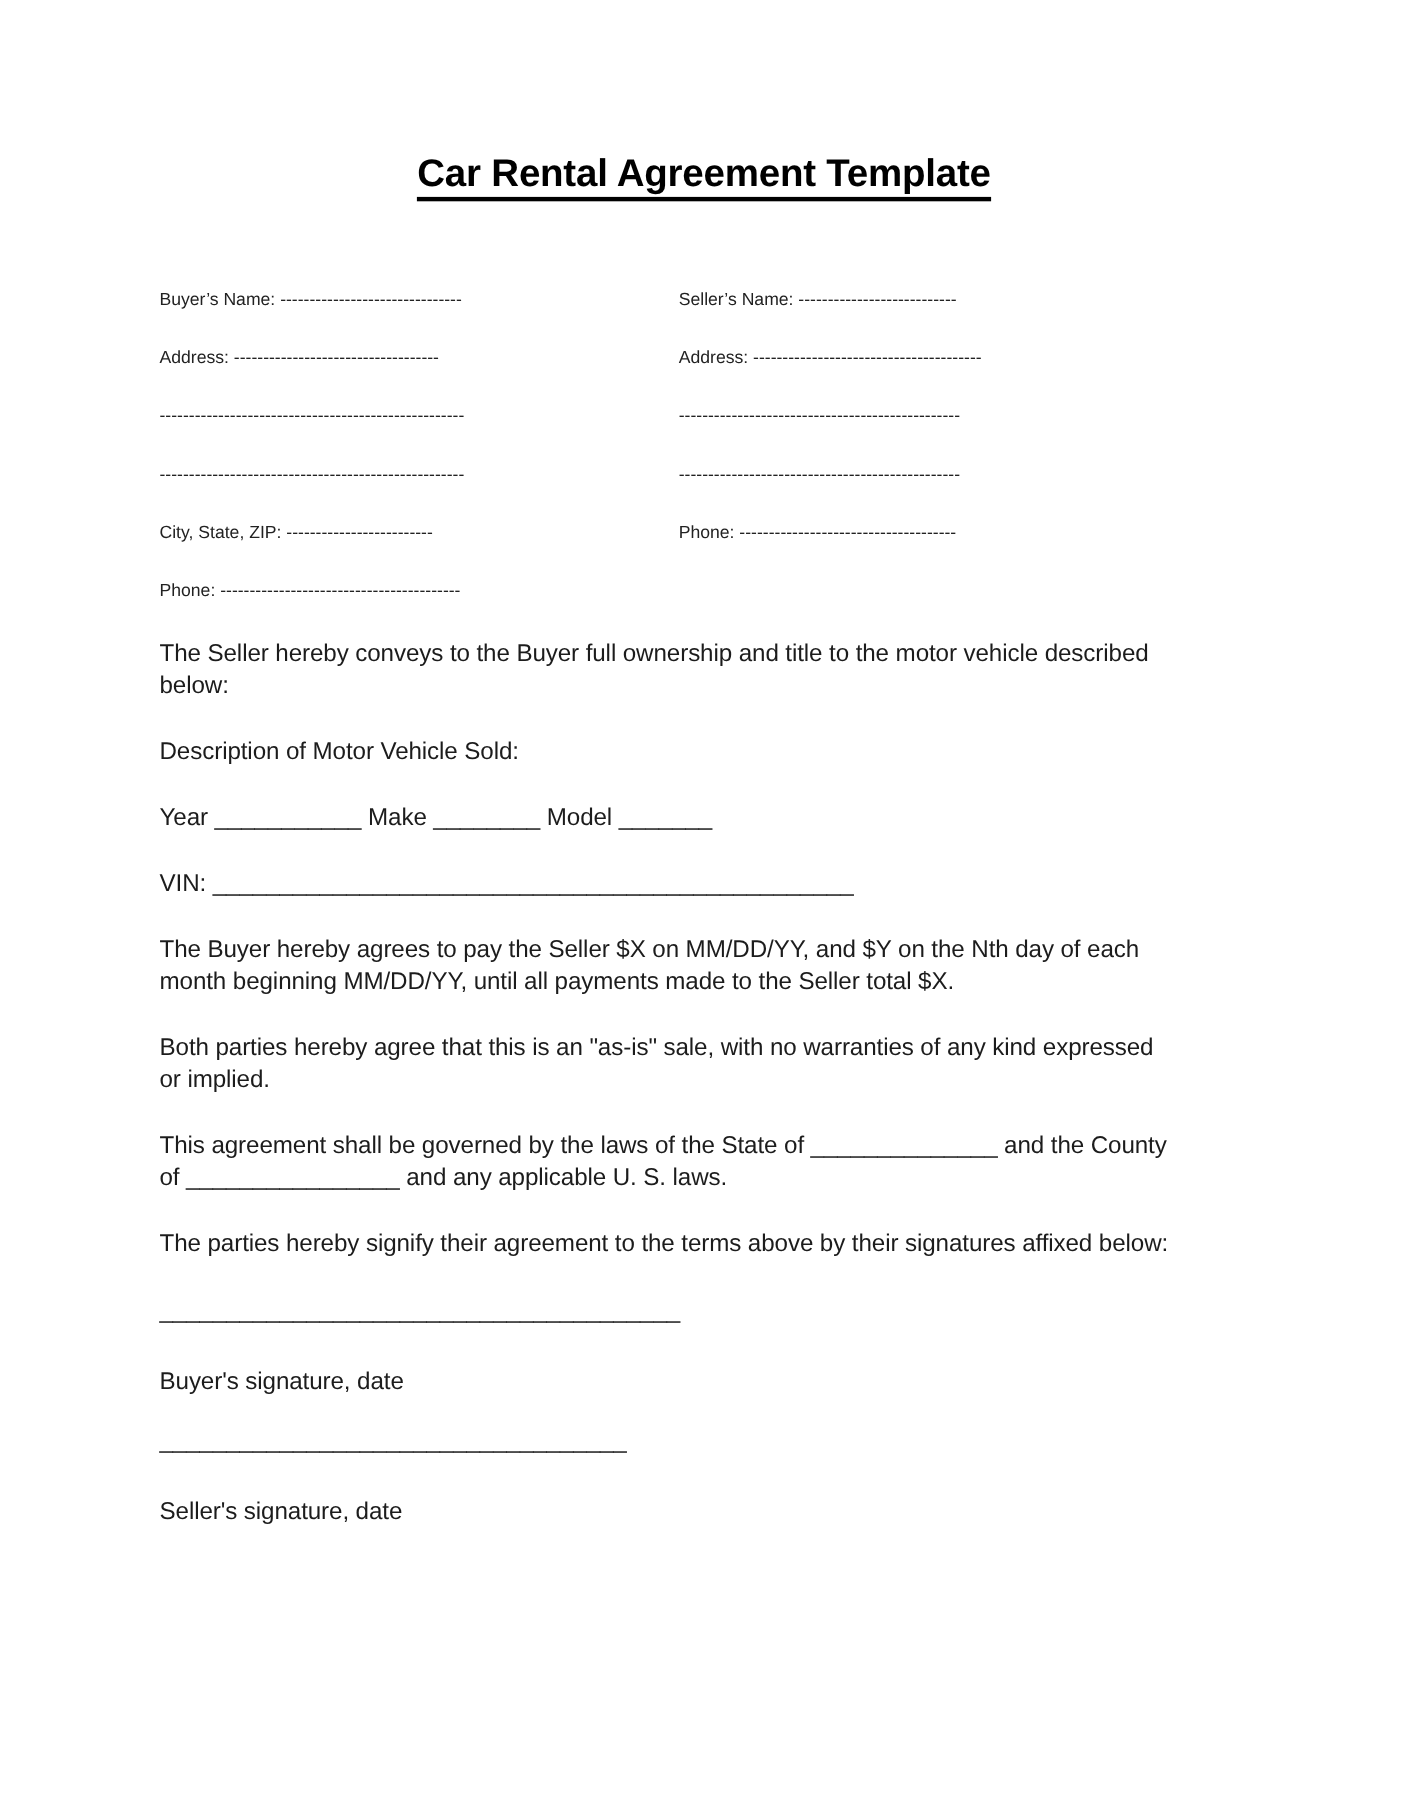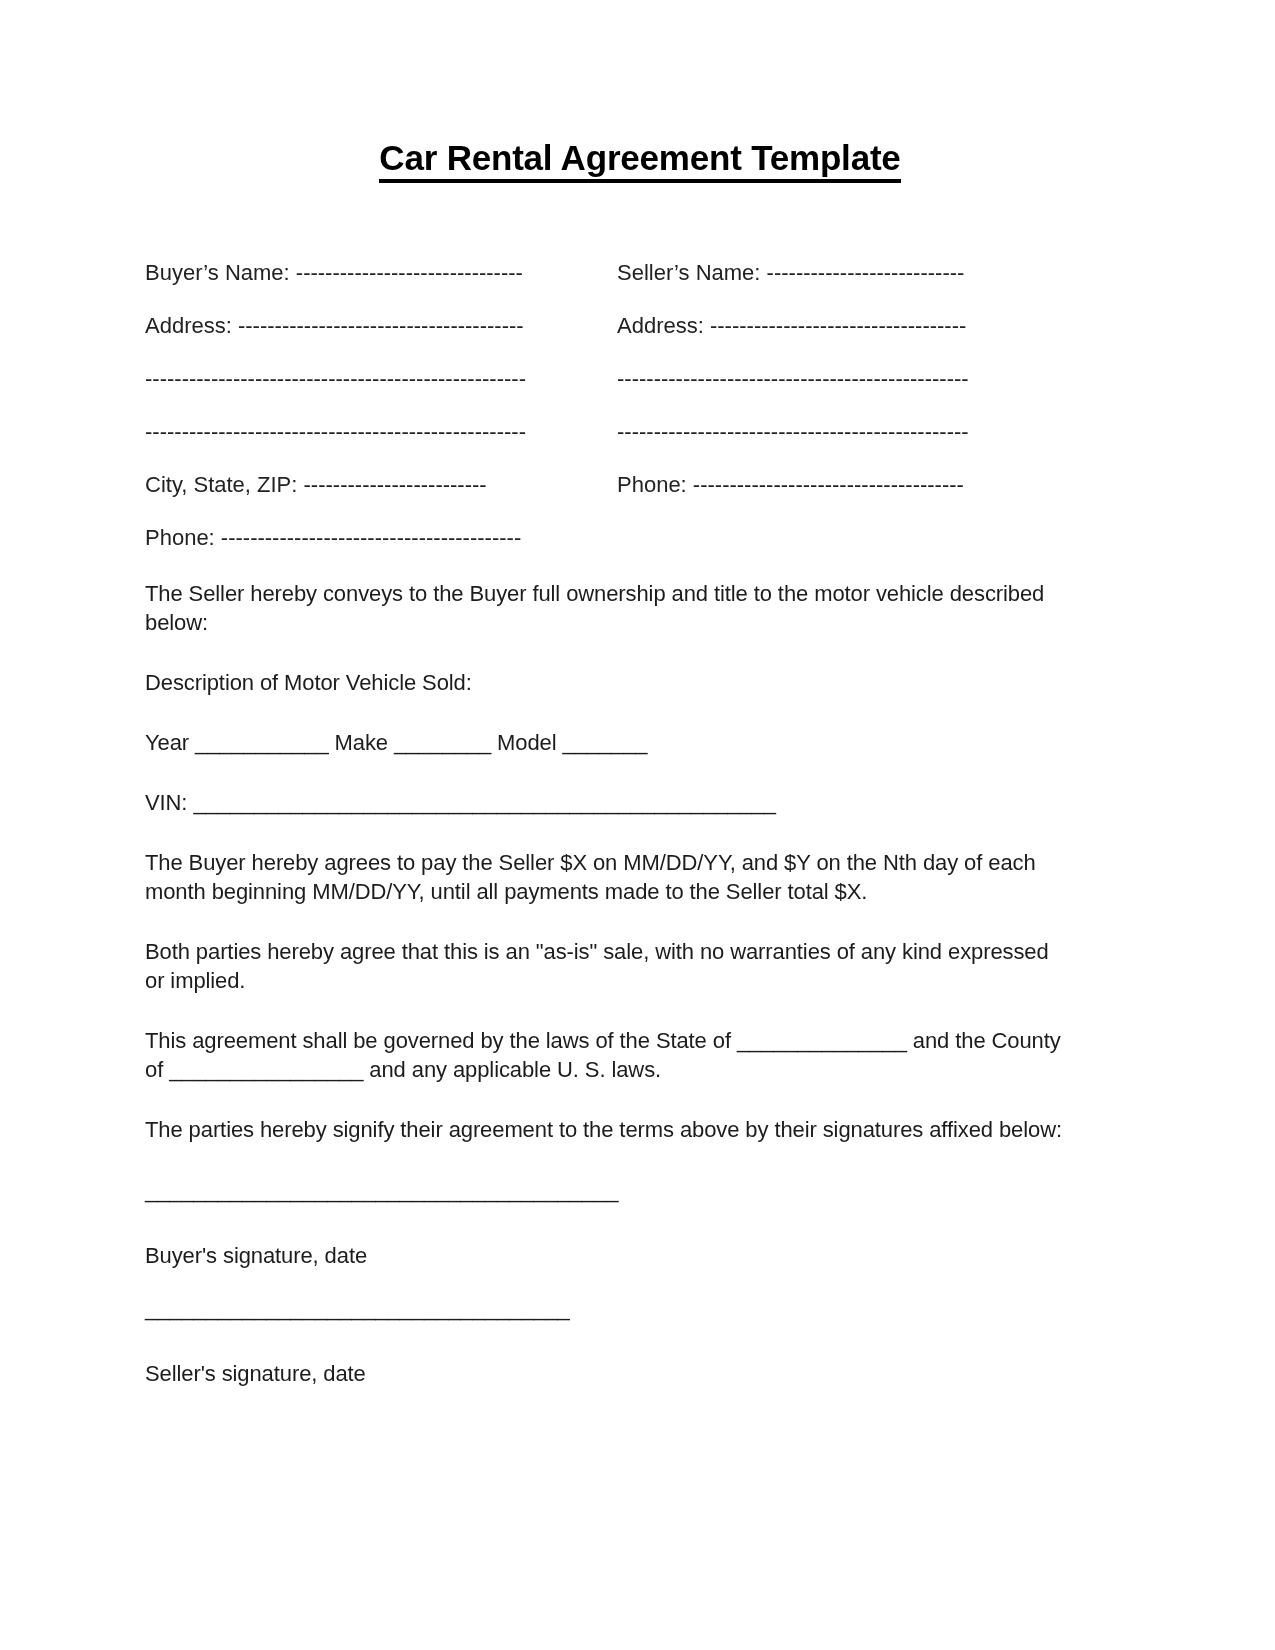--- a/index.html
+++ b/index.html
@@ -35,21 +35,21 @@
     color: #000000;
     border-bottom: 4px solid #000000;
     padding-bottom: 1px;
     letter-spacing: -0.2px;
   }
   .form-grid {
     margin-top: 77px;
     display: grid;
     grid-template-columns: 472px 540px;
     grid-auto-rows: 53px;
-    font-size: 22px;
+    font-size: 16px;
     color: #222222;
   }
   .form-cell {
     white-space: nowrap;
     line-height: 26px;
   }
   .paras {
     font-size: 22px;
     line-height: 29px;
     letter-spacing: -0.1px;
@@ -73,22 +73,22 @@
   <div class="content">
 
     <div class="title-wrap">
       <span class="doc-title">Car Rental Agreement Template</span>
     </div>
 
     <div class="form-grid">
       <div class="form-cell">Buyer’s Name: -------------------------------</div>
       <div class="form-cell">Seller’s Name: ---------------------------</div>
 
+      <div class="form-cell">Address: -----------------------------------</div>
       <div class="form-cell">Address: ---------------------------------------</div>
-      <div class="form-cell">Address: -----------------------------------</div>
 
       <div class="form-cell">----------------------------------------------------</div>
       <div class="form-cell">------------------------------------------------</div>
 
       <div class="form-cell">----------------------------------------------------</div>
       <div class="form-cell">------------------------------------------------</div>
 
       <div class="form-cell">City, State, ZIP: -------------------------</div>
 
       <div class="form-cell">Phone: -------------------------------------</div>

